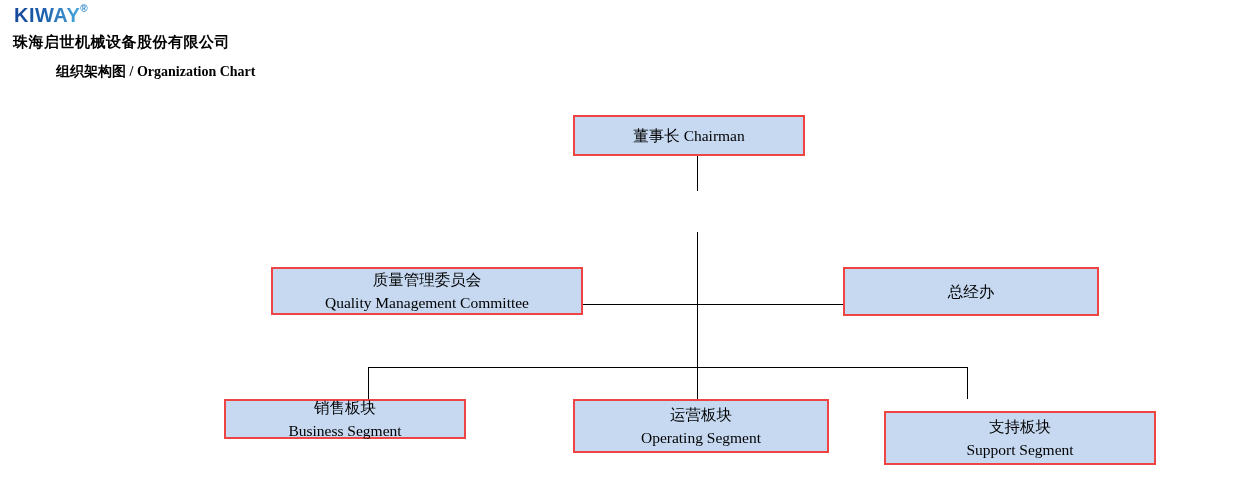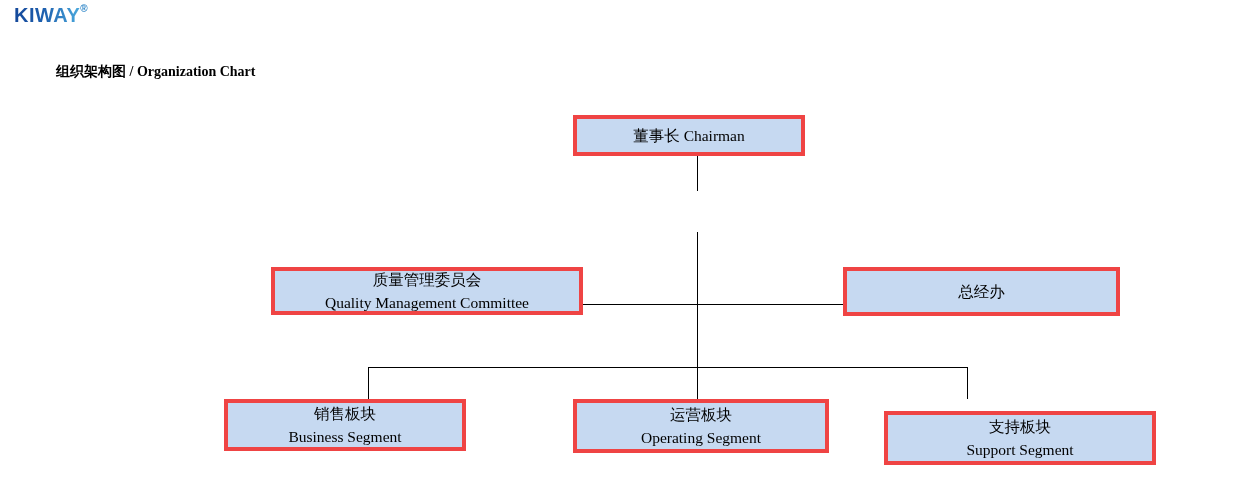--- a/index.html
+++ b/index.html
@@ -56,56 +56,57 @@
     font-size: 14px;
     font-weight: bold;
     margin-left: 43px;
   }
 
   
   .node {
     position: absolute;
     box-sizing: border-box;
     background: #c6d9f1;
-    border: 4px solid #ef4444;
+    border: 2px solid #ef4444;
     display: flex;
     flex-direction: column;
     align-items: center;
     justify-content: center;
     text-align: center;
     font-size: 15.5px;
     line-height: 1.5;
   }
   .node span { display: block; white-space: nowrap; }
 
   .node-chairman  { left: 573px; top: 115px; width: 232px; height: 41px; }
   .node-gm        { left: 573px; top: 191px; width: 232px; height: 41px; }
   .node-qmc       { left: 271px; top: 267px; width: 312px; height: 48px; }
-  .node-gmo       { left: 843px; top: 267px; width: 277px; height: 49px; }
-  .node-business  { left: 224px; top: 399px; width: 242px; height: 52px; }
+  .node-gmo       { left: 843px; top: 267px; width: 256px; height: 49px; }
+  .node-business  { left: 224px; top: 399px; width: 242px; height: 40px; }
   .node-operating { left: 573px; top: 399px; width: 256px; height: 54px; }
   .node-support   { left: 884px; top: 399px; width: 272px; height: 54px; margin-top: 12px; }
 
   
   .connector { position: absolute; background: #000000; }
   .c-chairman-gm      { left: 697px; top: 156px; width: 1px;   height: 35px; }
   .c-gm-trunk         { left: 697px; top: 232px; width: 1px;   height: 167px; }
   .c-mid-horizontal   { left: 533px; top: 304px; width: 310px; height: 1px; }
   .c-branch-horizontal{ left: 368px; top: 367px; width: 600px; height: 1px; }
   .c-drop-business    { left: 368px; top: 367px; width: 1px;   height: 32px; }
   .c-drop-support     { left: 967px; top: 367px; width: 1px;   height: 32px; }
 </style>
 </head>
 <body>
 
 <div class="canvas">
 
   <div class="logo">
     <span class="logo-text">KIWAY</span><span class="logo-reg">®</span>
   </div>
+  <div class="company-name">珠海启世机械设备股份有限公司</div>
   <div class="chart-title">组织架构图 / Organization Chart</div>
 
   <div class="connector c-chairman-gm"></div>
   <div class="connector c-gm-trunk"></div>
   <div class="connector c-mid-horizontal"></div>
   <div class="connector c-branch-horizontal"></div>
   <div class="connector c-drop-business"></div>
   <div class="connector c-drop-support"></div>
 
   <div class="node node-chairman">

